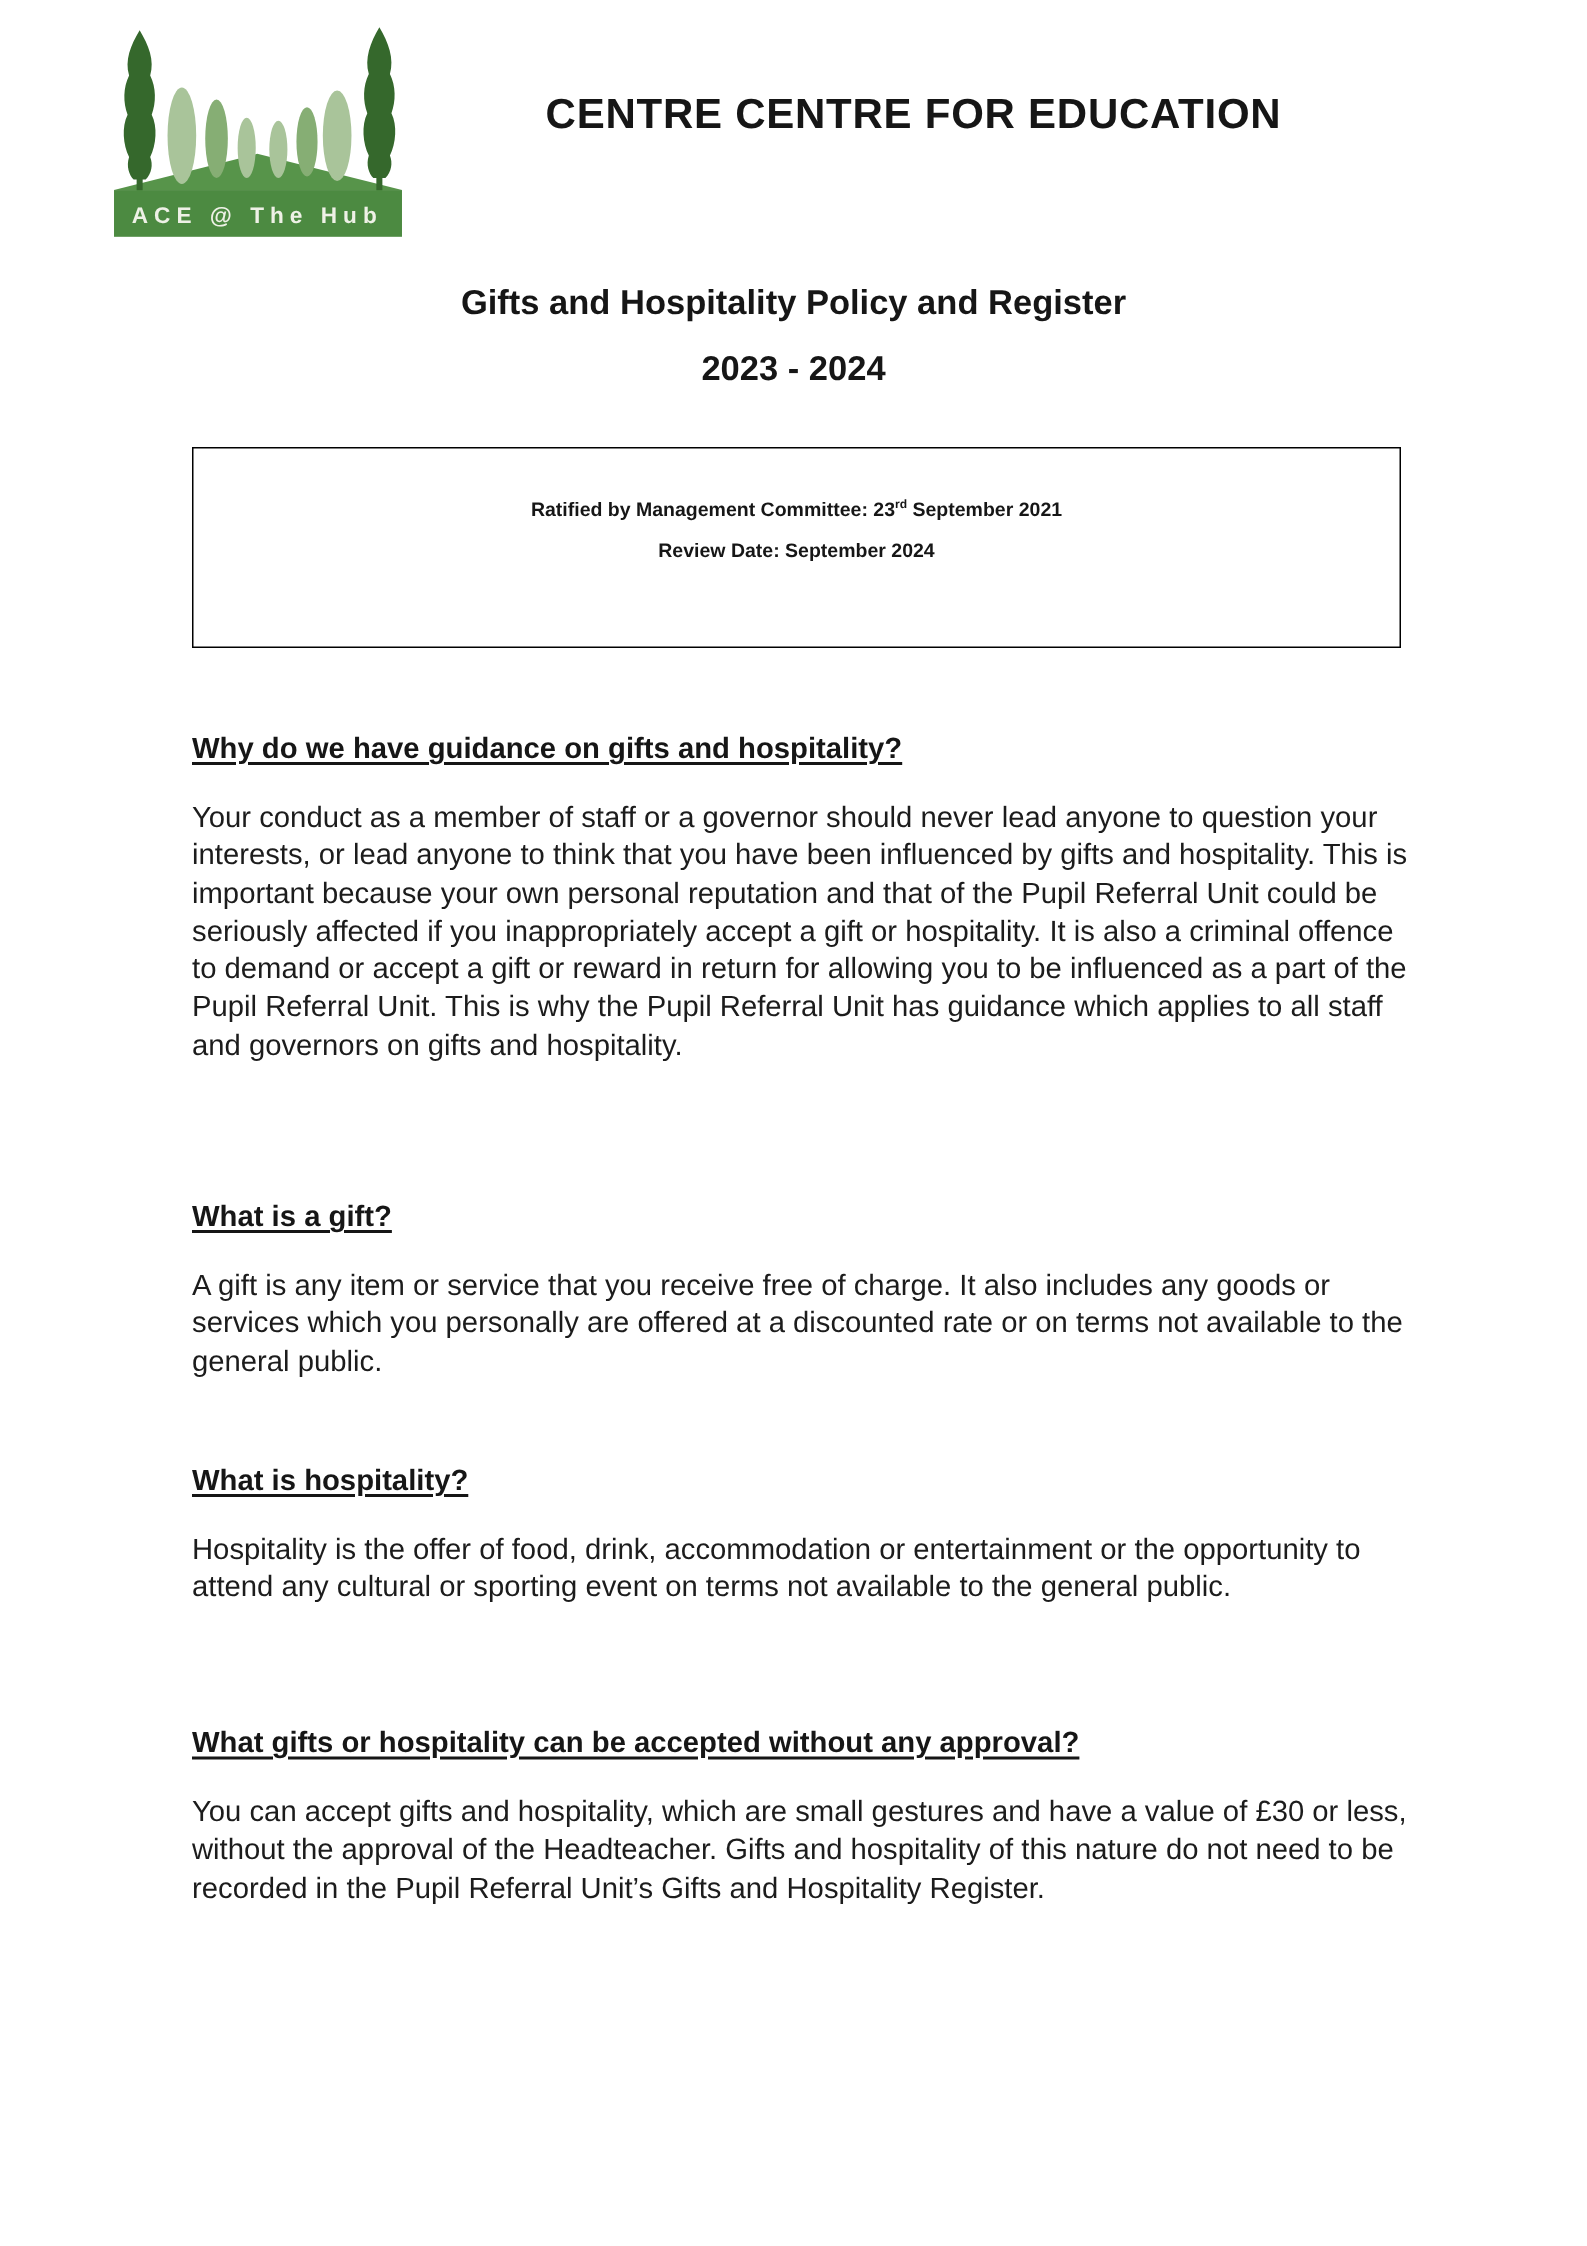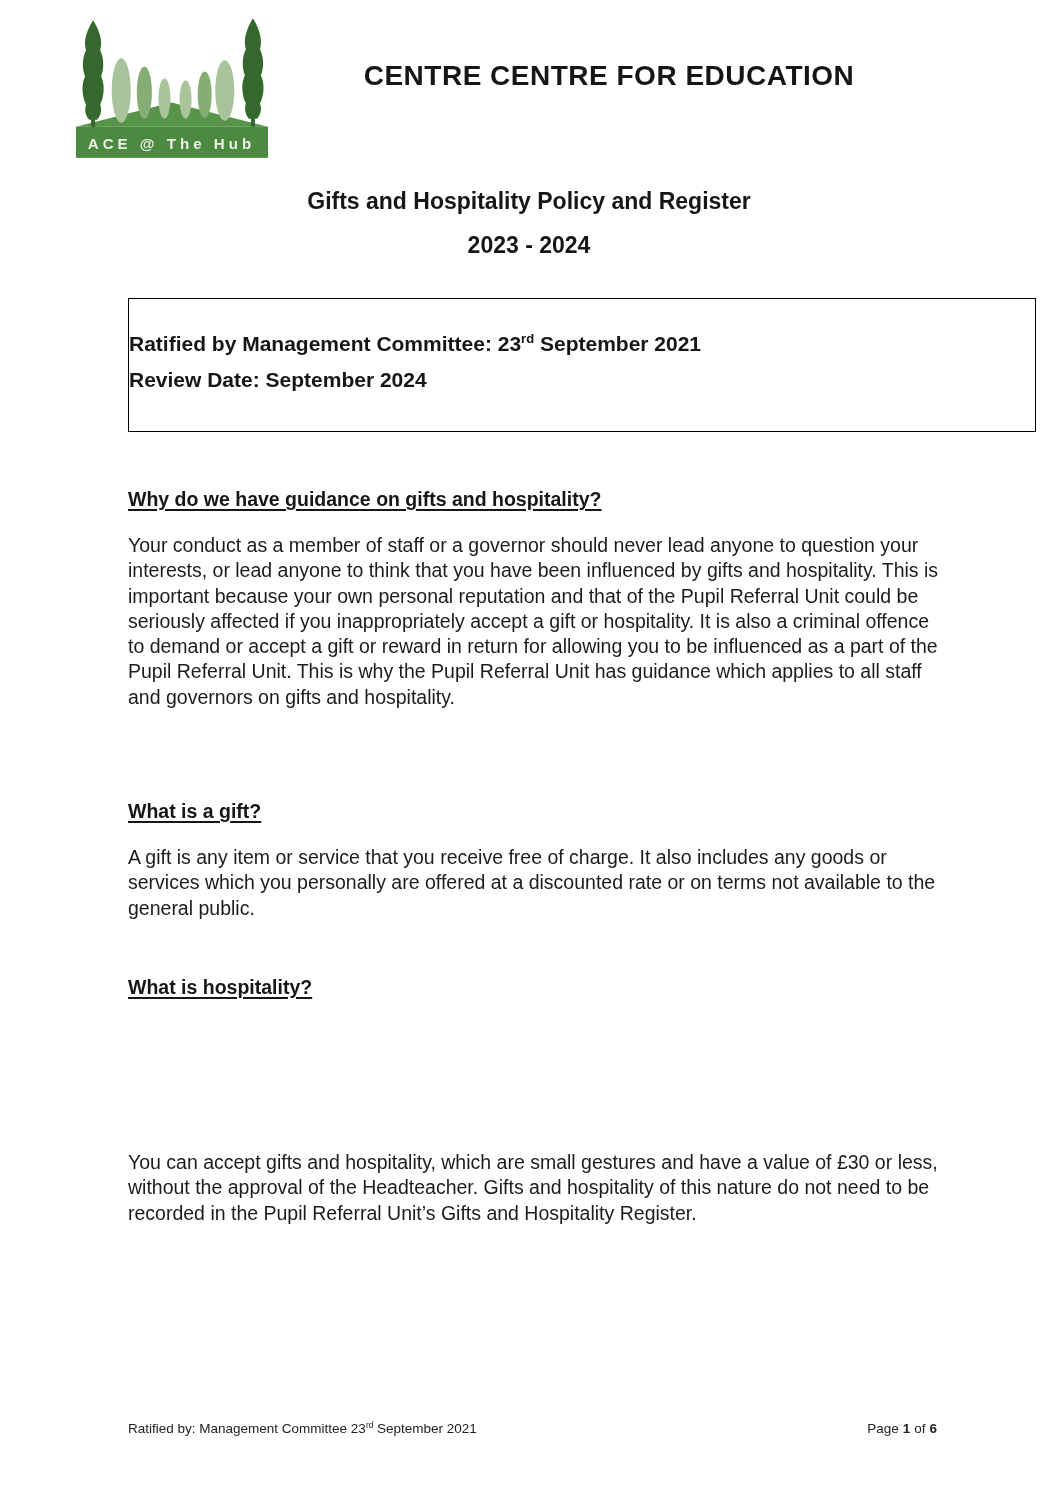--- a/index.html
+++ b/index.html
@@ -29,23 +29,23 @@
     font-size: 28px; font-weight: bold; letter-spacing: 0.5px;
     color: #161616;
   }
   .doc-title {
     position: absolute; left: 0; right: 0; top: 188px;
     text-align: center; font-weight: bold; font-size: 23px; color: #161616;
   }
   .doc-title .line2 { margin-top: 17px; }
   .ratify-box {
     position: absolute; left: 128px; top: 298px;
-    width: 908px; height: 134px;
+    width: 806px; height: 134px;
     border: 1px solid #000;
-    font-weight: bold; font-size: 21px; color: #161616;
+    text-align: center; font-weight: bold; font-size: 13px; color: #161616;
   }
   .ratify-box .bline1 { margin: 33px 0 0 0; }
   .ratify-box .bline2 { margin: 12px 0 0 0; }
   sup.ord { font-size: 62%; vertical-align: super; line-height: 0; }
   .section { position: absolute; left: 128px; width: 812px; }
   .section .sec-heading {
     margin: 0 0 21px 0;
     font-size: 19.5px; font-weight: bold; line-height: 25px;
     text-decoration: underline; text-decoration-thickness: 2px; text-underline-offset: 3px;
     color: #161616;
@@ -109,26 +109,22 @@
     <p class="sec-body">Your conduct as a member of staff or a governor should never lead anyone to question your interests, or lead anyone to think that you have been influenced by gifts and hospitality. This is important because your own personal reputation and that of the Pupil Referral Unit could be seriously affected if you inappropriately accept a gift or hospitality. It is also a criminal offence to demand or accept a gift or reward in return for allowing you to be influenced as a part of the Pupil Referral Unit. This is why the Pupil Referral Unit has guidance which applies to all staff and governors on gifts and hospitality.</p>
   </div>
 
   <div class="section" id="section-1">
     <h2 class="sec-heading">What is a gift?</h2>
     <p class="sec-body">A gift is any item or service that you receive free of charge. It also includes any goods or services which you personally are offered at a discounted rate or on terms not available to the general public.</p>
   </div>
 
   <div class="section" id="section-2">
     <h2 class="sec-heading">What is hospitality?</h2>
+    <p class="sec-body">Hospitality is the offer of food, drink, accommodation or entertainment or the opportunity to attend any cultural or sporting event on terms not available to the general public.</p>
   </div>
 
   <div class="section" id="section-3">
+    <h2 class="sec-heading">What gifts or hospitality can be accepted without any approval?</h2>
     <p class="sec-body">You can accept gifts and hospitality, which are small gestures and have a value of £30 or less, without the approval of the Headteacher. Gifts and hospitality of this nature do not need to be recorded in the Pupil Referral Unit’s Gifts and Hospitality Register.</p>
   </div>
 
-  <div class="footer">
-    <div class="ratified"><span>Ratified by: Management Committee 23</span><sup class="ord">rd</sup><span> September 2021</span></div>
-    <div class="pg">
-      <span class="gap">Page</span><b class="gap">1</b><span class="gap">of</span><b>6</b>
-    </div>
-  </div>
 
 </div>
 
 </body></html>

